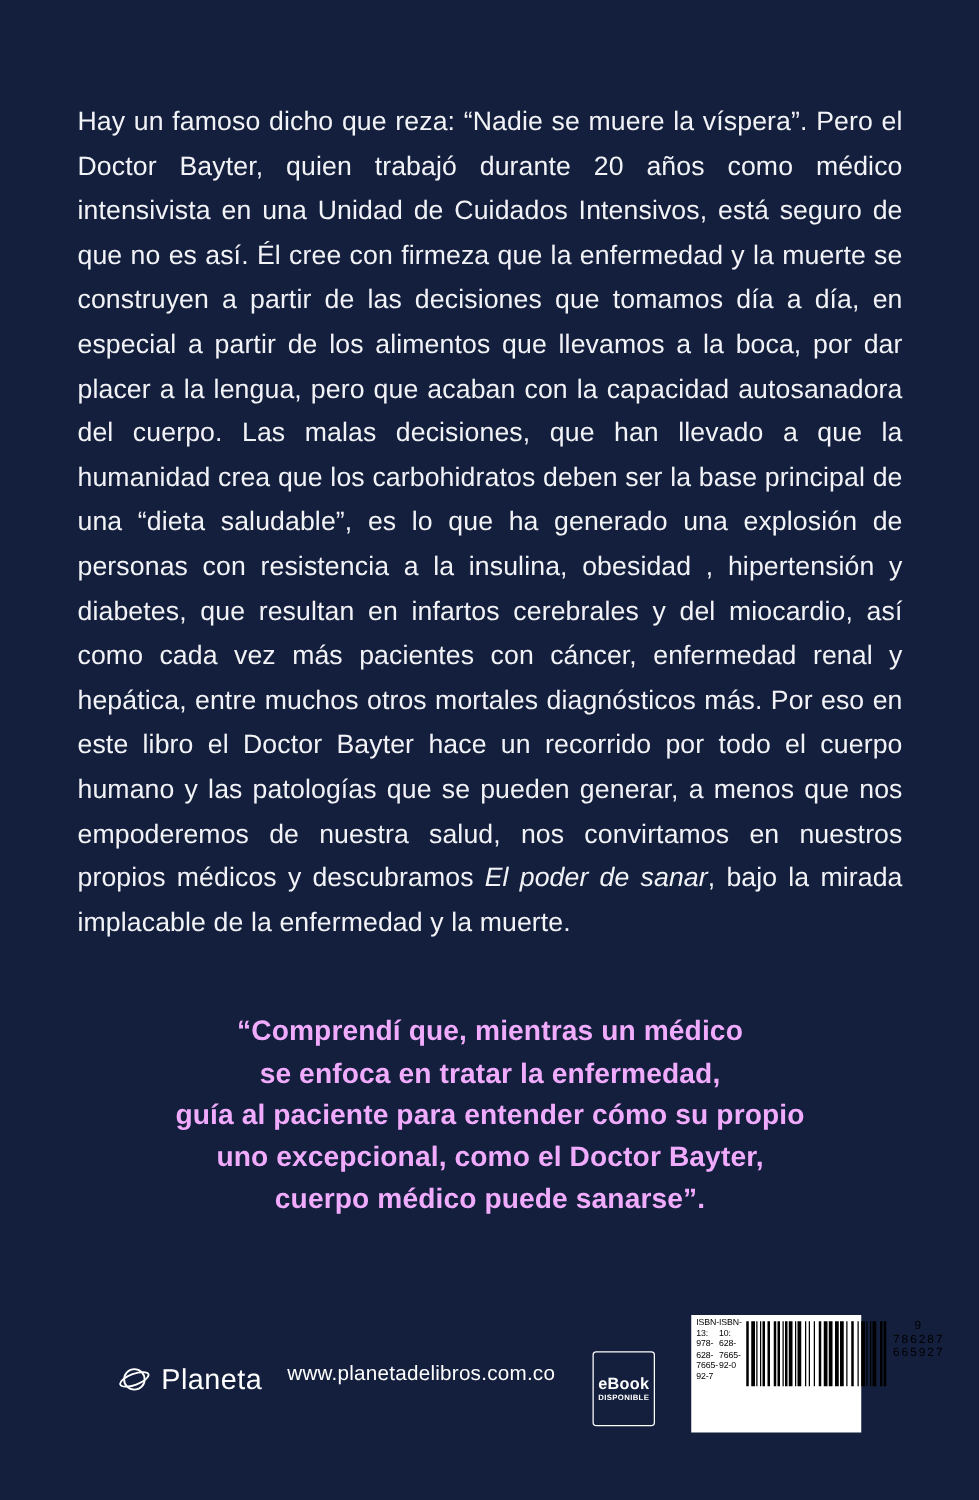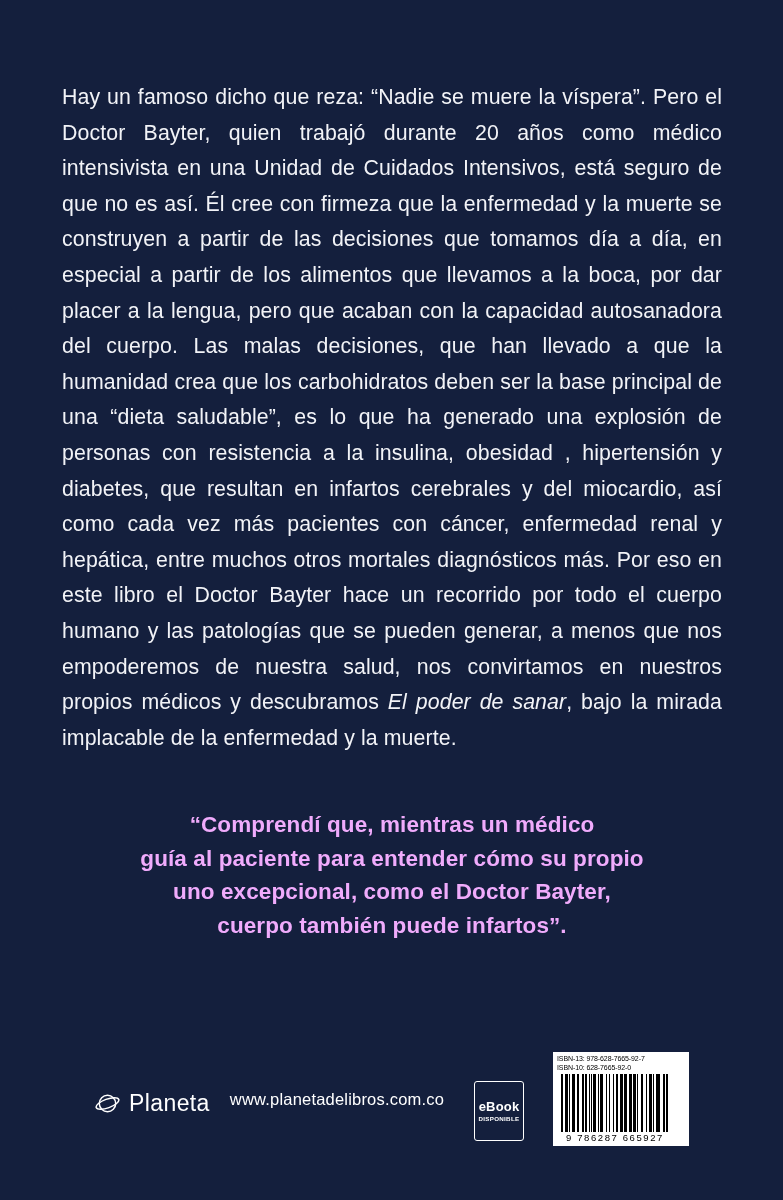--- a/index.html
+++ b/index.html
@@ -132,21 +132,21 @@
     position: absolute;
     left: 553px;
     top: 1052px;
     width: 136px;
     height: 94px;
     background: #ffffff;
     color: #000000;
     box-sizing: border-box;
     padding: 3px 16px 2px 4px;
     display: flex;
-    flex-direction: column;
+    flex-direction: row;
   }
   .isbn-line {
     font-size: 7px;
     font-family: "Liberation Sans", sans-serif;
     line-height: 8.6px;
     color: #000;
     letter-spacing: -0.1px;
   }
   .bars {
     flex: 1;
@@ -175,23 +175,24 @@
 <body>
 
 <div class="page">
 
   <div class="blurb">
     <span>Hay un famoso dicho que reza: “Nadie se muere la víspera”. Pero el Doctor Bayter, quien trabajó durante 20 años como médico intensivista en una Unidad de Cuidados Intensivos, está seguro de que no es así. Él cree con firmeza que la enfermedad y la muerte se construyen a partir de las decisiones que tomamos día a día, en especial a partir de los alimentos que llevamos a la boca, por dar placer a la lengua, pero que acaban con la capacidad autosanadora del cuerpo. Las malas decisiones, que han llevado a que la humanidad crea que los carbohidratos deben ser la base principal de una “dieta saludable”, es lo que ha generado una explosión de personas con resistencia a la insulina, obesidad , hipertensión y diabetes, que resultan en infartos cerebrales y del miocardio, así como cada vez más pacientes con cáncer, enfermedad renal y hepática, entre muchos otros mortales diagnósticos más. Por eso en este libro el Doctor Bayter  hace un recorrido por todo el cuerpo humano y las patologías que se pueden generar, a menos que nos empoderemos de nuestra salud, nos convirtamos en nuestros propios médicos y descubramos </span><em>El poder de sanar</em><span>, bajo la mirada implacable de la enfermedad y la muerte.</span>
   </div>
 
   <div class="quote">
     <div>“Comprendí que, mientras un médico</div>
+    <div>se enfoca en tratar la enfermedad,</div>
     <div>guía al paciente para entender cómo su propio</div>
     <div>uno excepcional, como el Doctor Bayter,</div>
-    <div>cuerpo también puede infartos”.</div>
+    <div>cuerpo médico puede sanarse”.</div>
   </div>
 
 
   <div class="publisher">
     <div class="publisher-row">
       <span class="planet-icon">
         <svg viewBox="0 0 25 25" width="25" height="25" aria-hidden="true">
           <circle cx="12.5" cy="12.5" r="8.2" fill="none" stroke="#ffffff" stroke-width="1.5"></circle>
           <ellipse cx="12.5" cy="12.5" rx="12" ry="4.4" fill="none" stroke="#ffffff" stroke-width="1.5" transform="rotate(-20 12.5 12.5)"></ellipse>
         </svg>

